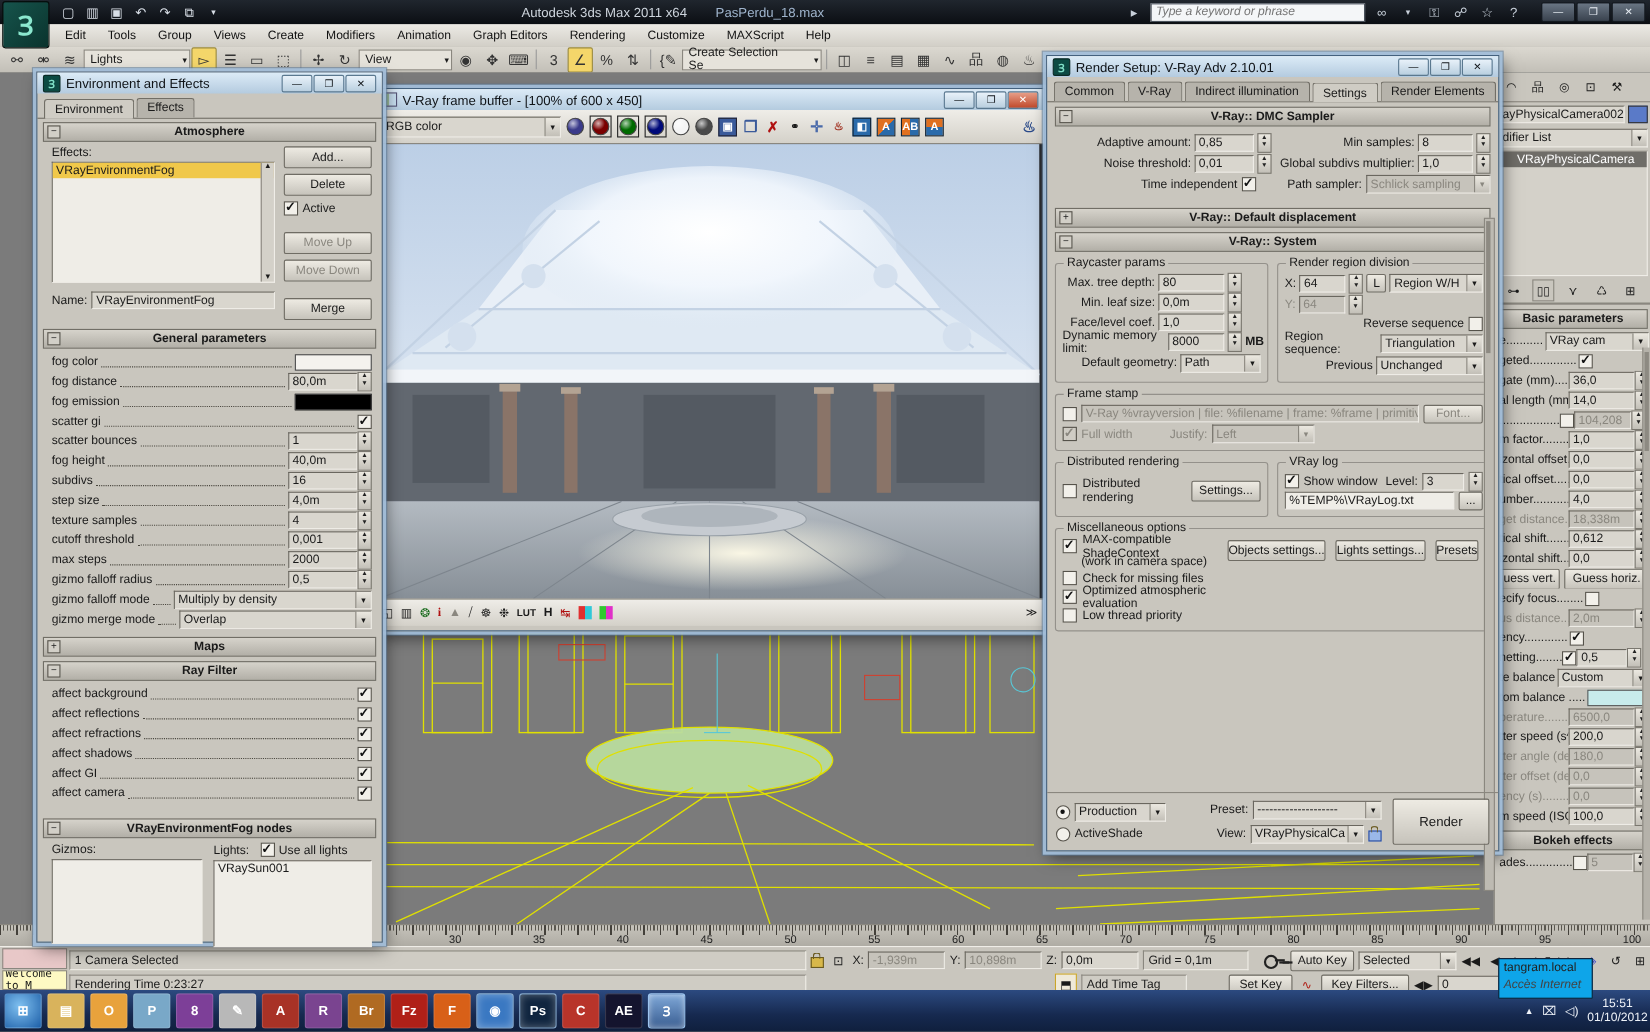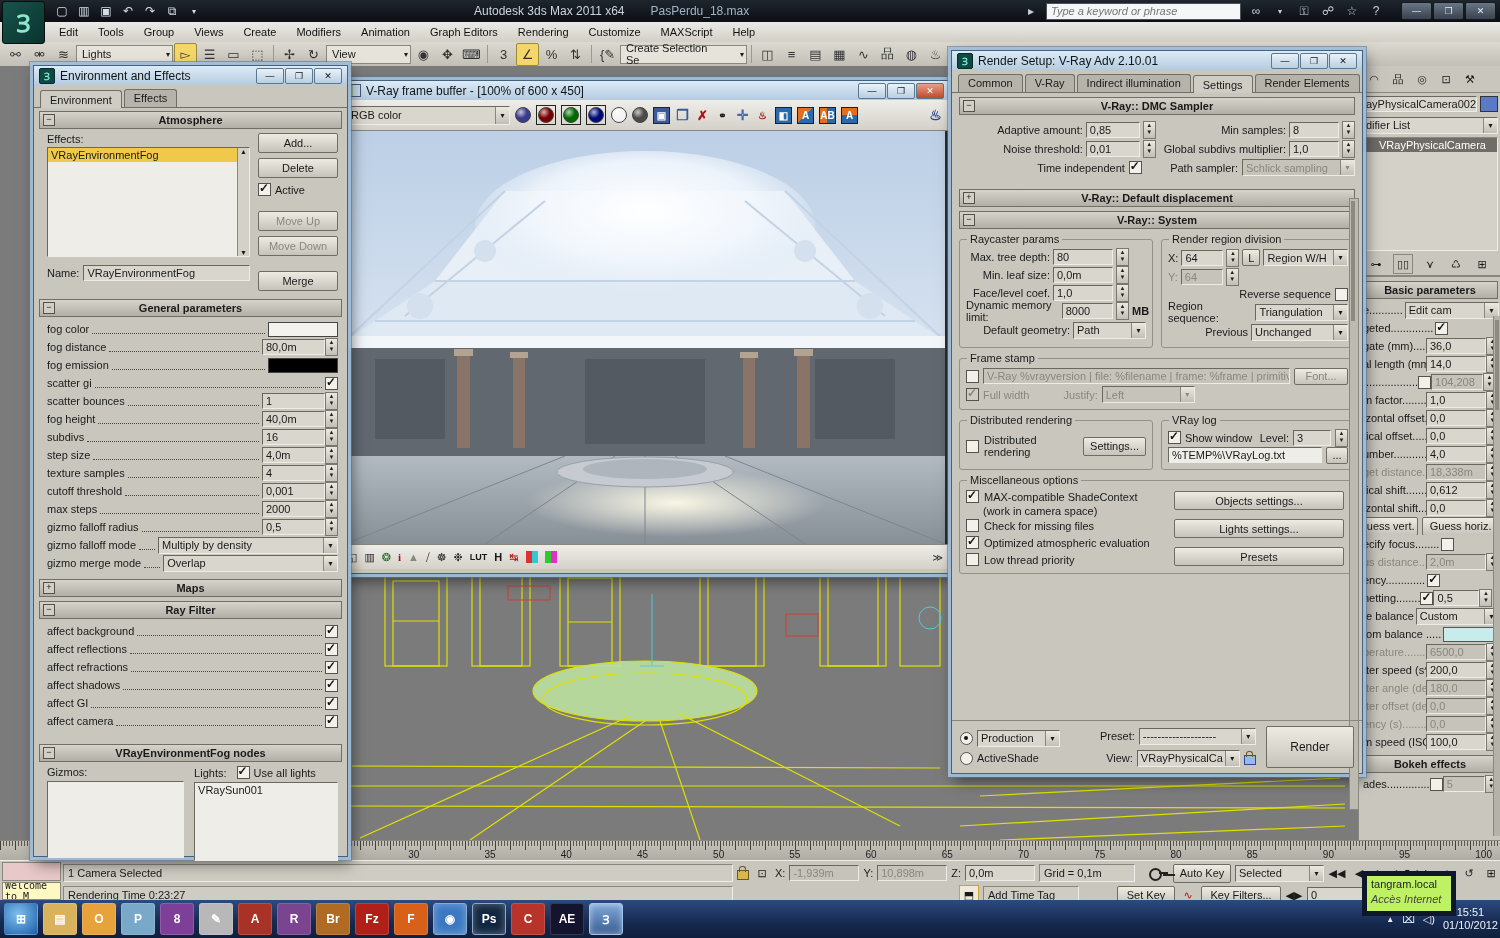--- a/index.html
+++ b/index.html
@@ -84,21 +84,21 @@
   #vfb-toolbar{height:30px;display:flex;align-items:center;gap:5px;background:linear-gradient(#efede8,#d4d1c9);border-bottom:1px solid #8a877f;padding:0 6px}
   .cir{width:14px;height:14px;border-radius:50%;border:1px solid #444;background:radial-gradient(circle at 35% 30%,rgba(255,255,255,.7),rgba(255,255,255,0) 45%),var(--c,#888)}
   .cirbox{border:1px solid #222;padding:1px;display:flex}
   .sq{width:15px;height:15px;display:flex;align-items:center;justify-content:center;font-size:10px;font-weight:bold}
   #vfb-image{height:413px;background:#2a2d31;display:flex;align-items:center;justify-content:center}
   #vfb-bottom{height:24px;display:flex;align-items:center;gap:7px;background:linear-gradient(#efede8,#d4d1c9);border-top:1px solid #8a877f;padding:0 6px;font-size:11px}
   
   #rs-scroll{position:absolute;right:3px;top:105px;width:8px;height:610px;background:#bdbab2;border:1px solid #8a877f}
   #rs-scroll::before{content:"";position:absolute;left:1px;top:2px;width:4px;height:120px;background:#8d8a82}
   
-  #net-tooltip{left:1362px;top:871px;width:76px;height:33px;background:#bef264;border:5px solid #0f172a;z-index:50;padding:1px 4px;font-size:11px;line-height:15px;color:#222}
+  #net-tooltip{left:1362px;top:871px;width:76px;height:33px;background:#0ea5e9;border:1px solid #0f172a;z-index:50;padding:1px 4px;font-size:11px;line-height:15px;color:#222}
   #net-tooltip .it{font-style:italic;color:#444}
   .lock{width:10px;height:8px;background:#d8b84a;border:1px solid #6a5a20;position:relative;margin-top:4px}
   .lock::before{content:"";position:absolute;top:-5px;left:1px;width:5px;height:5px;border:1px solid #6a5a20;border-bottom:none;border-radius:3px 3px 0 0}
   .keyic{width:22px;height:22px;position:relative}
   .keyic::before{content:"";position:absolute;left:2px;top:6px;width:9px;height:9px;border:2px solid #222;border-radius:50%}
   .keyic::after{content:"";position:absolute;left:12px;top:10px;width:9px;height:2px;background:#222;box-shadow:4px 2px 0 #222,7px 2px 0 #222}
 </style>
 </head>
 <body>
 
@@ -370,21 +370,21 @@
     <span class="ico">♺</span>
     <span class="ico">⊞</span>
   </div>
   <div class="rh" style="margin:4px 3px 2px 3px">
       <span>Basic parameters</span>
     </div>
 
   <div class="prow">
       <span class="plabel">e...........</span>
     <div class="dd" style="flex:1;margin-left:2px">
-        <span>Edit cam</span>
+        <span>VRay cam</span>
         <span class="ar">▾</span>
       </div>
     </div>
   <div class="prow">
       <span class="plabel">geted..............</span>
       <span class="chk on" style="margin-left:2px"></span>
     </div>
   <div class="prow">
       <span class="plabel">gate (mm).......</span>
       <div class="fld pfld">36,0</div>
@@ -1052,21 +1052,21 @@
             </div>
           <div class="r" style="gap:5px;height:17px">
               <span class="chk on"></span>
               <span>Optimized atmospheric evaluation</span>
             </div>
           <div class="r" style="gap:5px;height:17px">
               <span class="chk"></span>
               <span>Low thread priority</span>
             </div>
         </div>
-        <div style="flex:1;display:flex;flex-direction:column;gap:9px;padding:2px 4px">
+        <div style="flex:1;display:flex;flex-direction:row;gap:9px;padding:2px 4px">
           <div class="btn" style="height:17px">Objects settings...</div>
           <div class="btn" style="height:17px">Lights settings...</div>
           <div class="btn" style="height:17px">Presets</div>
         </div>
       </div>
     </div>
     <div id="rs-scroll"></div>
   </div>
 
   <div style="position:absolute;left:0;right:0;bottom:0;height:52px;border-top:1px solid #8a877f;display:flex;align-items:center;padding:0 8px;gap:10px">

